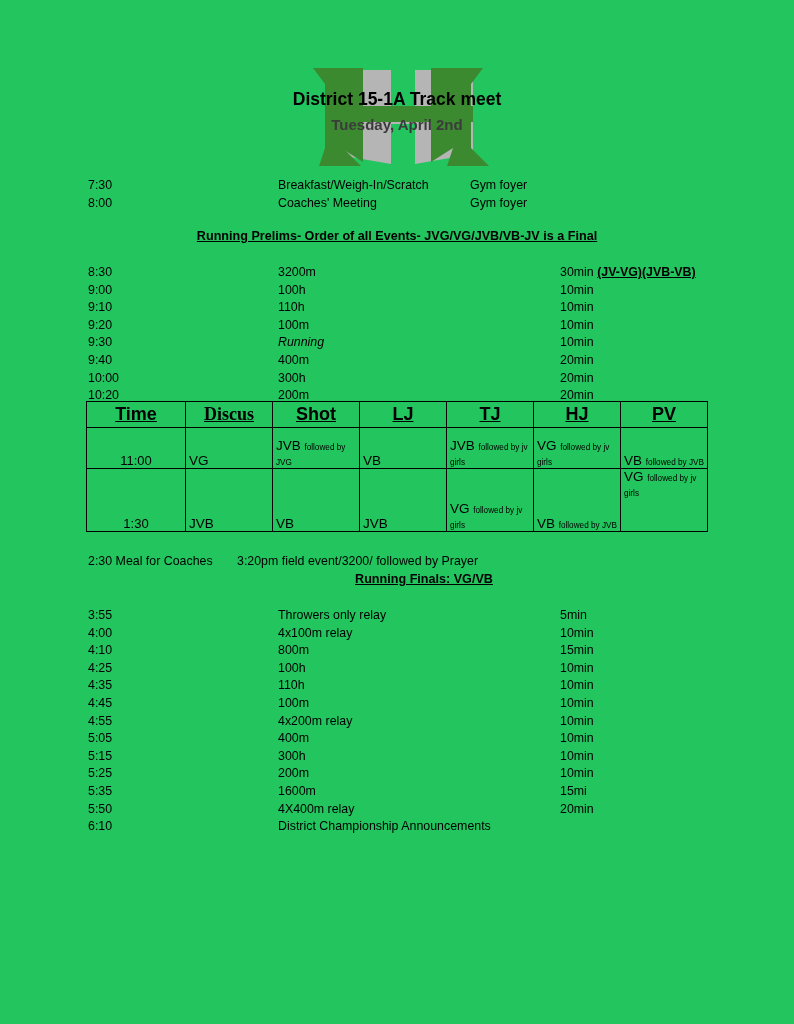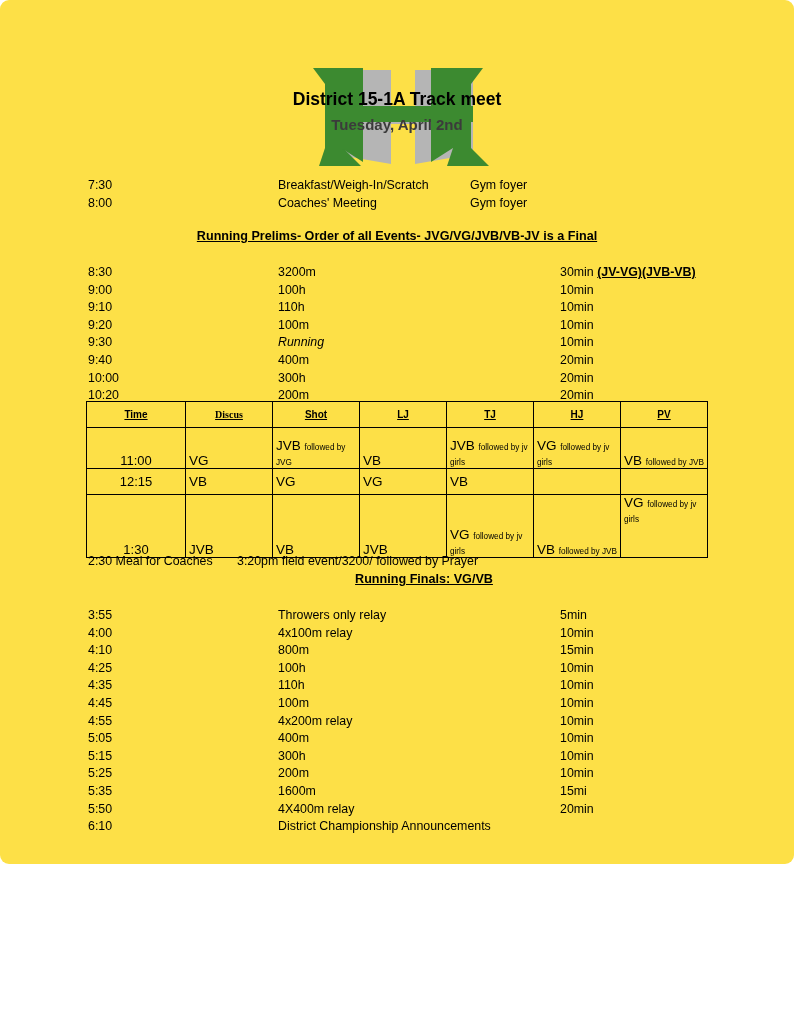--- a/index.html
+++ b/index.html
@@ -7,24 +7,23 @@
     padding: 0;
     background: #ffffff;
   }
   body {
     font-family: "Liberation Sans", sans-serif;
     color: #000000;
   }
   .page {
     position: relative;
     width: 794px;
-    height: 864px;
-    background: #fde047;
+    height: 1024px;
+    background: #22c55e;
     overflow: hidden;
-    border-radius: 9px;
   }
 
   
   .header {
     position: absolute;
     left: 0;
     top: 0;
     width: 794px;
     height: 175px;
   }
@@ -106,21 +105,21 @@
     padding: 0 3px;
     vertical-align: bottom;
     font-size: 13px;
     font-weight: normal;
     text-align: left;
   }
   .fieldtable thead th {
     text-align: center;
     vertical-align: middle;
     font-weight: bold;
-    font-size: 10px;
+    font-size: 18px;
     height: 25px;
     padding: 0;
   }
   .fieldtable thead th span {
     text-decoration: underline;
   }
   .row-a td { height: 40px; }
   .row-b td { height: 25px; vertical-align: middle; }
   .row-c td { height: 62px; }
   .tcell-time {
@@ -255,29 +254,20 @@
       <tr class="row-a">
         <td class="tcell-time">11:00</td>
         <td><span class="cell-main">VG</span> <span class="cell-sub"></span></td>
         <td><span class="cell-main">JVB</span> <span class="cell-sub">followed by JVG</span></td>
         <td><span class="cell-main">VB</span> <span class="cell-sub"></span></td>
         <td><span class="cell-main">JVB</span> <span class="cell-sub">followed by jv girls</span></td>
         <td><span class="cell-main">VG</span> <span class="cell-sub">followed by jv girls</span></td>
         <td><span class="cell-main">VB</span> <span class="cell-sub">followed by JVB</span></td>
       </tr>
 
-      <tr class="row-b">
-        <td class="tcell-time">12:15</td>
-        <td><span class="cell-main">VB</span></td>
-        <td><span class="cell-main">VG</span></td>
-        <td><span class="cell-main">VG</span></td>
-        <td><span class="cell-main">VB</span></td>
-        <td><span class="cell-main"></span></td>
-        <td><span class="cell-main"></span></td>
-      </tr>
 
       <tr class="row-c">
         <td class="tcell-time">1:30</td>
         <td><span class="cell-main">JVB</span></td>
         <td><span class="cell-main">VB</span></td>
         <td><span class="cell-main">JVB</span></td>
         <td><span class="cell-main">VG</span> <span class="cell-sub">followed by jv girls</span></td>
         <td><span class="cell-main">VB</span> <span class="cell-sub">followed by JVB</span></td>
         <td class="vtop"><span class="cell-main">VG</span> <span class="cell-sub">followed by jv girls</span></td>
       </tr>

